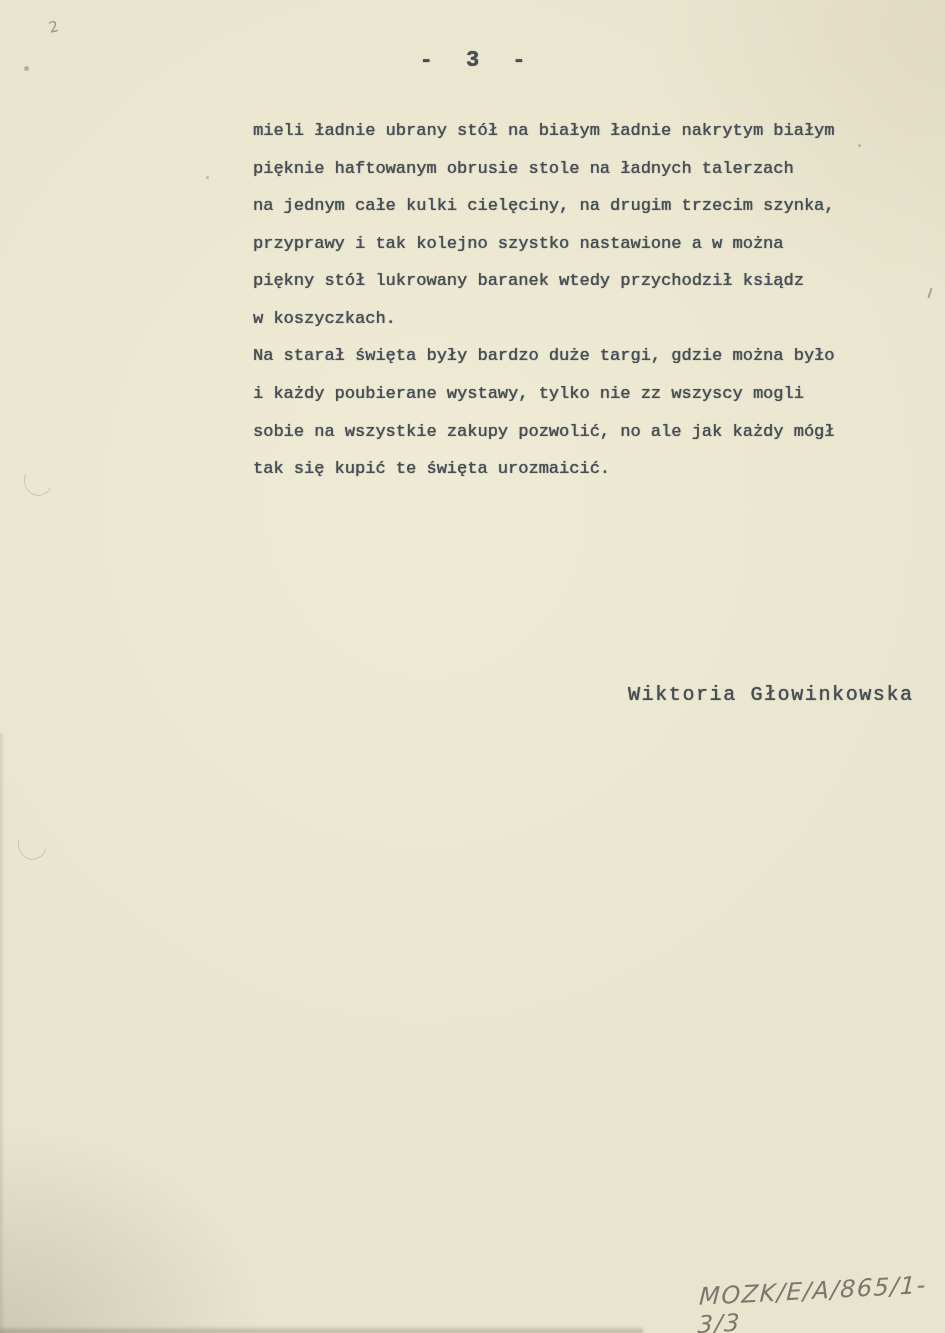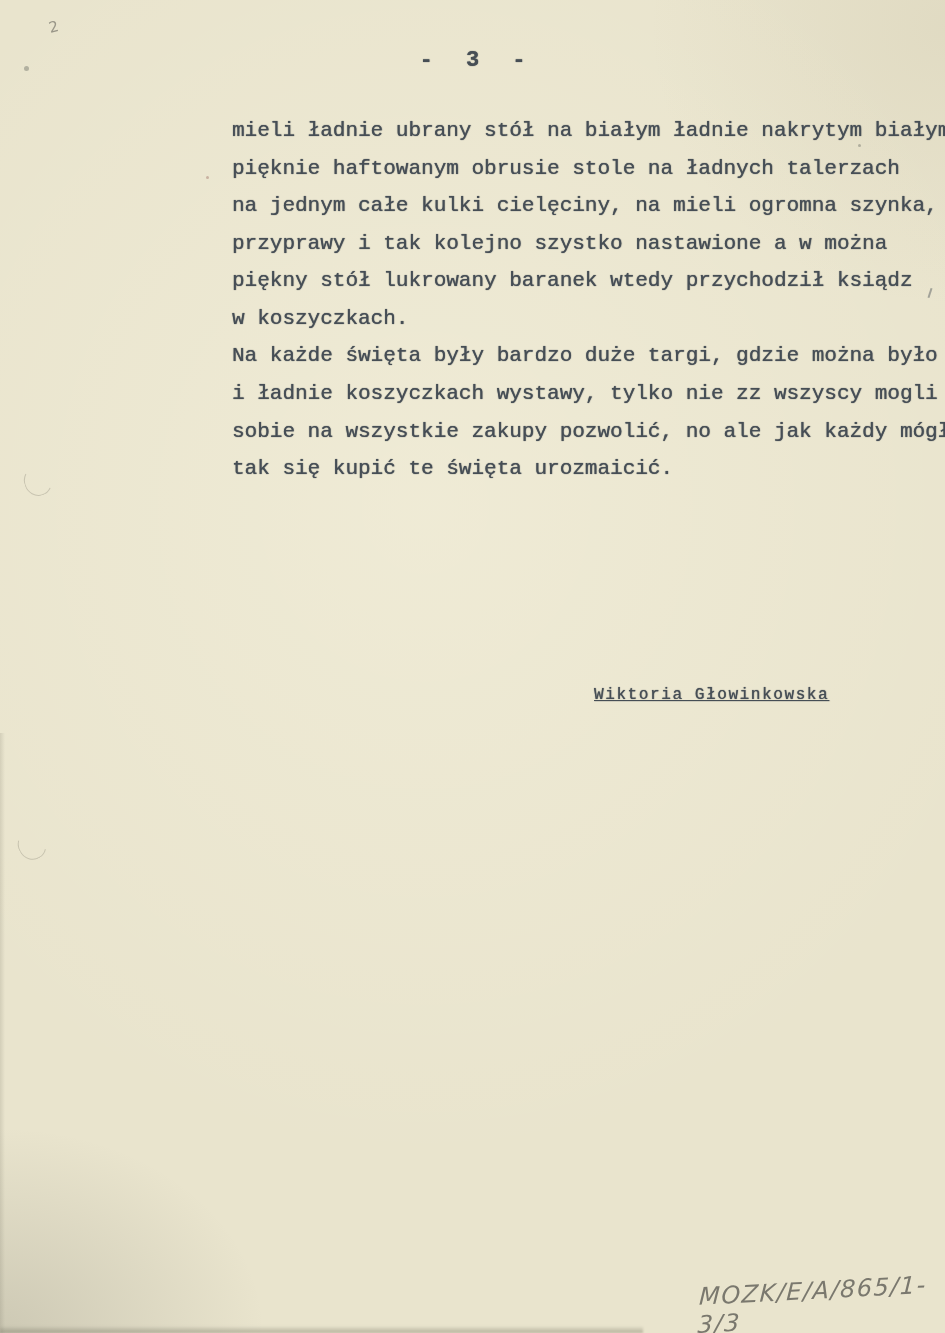--- a/index.html
+++ b/index.html
@@ -40,25 +40,25 @@
     position:absolute;left:0;top:48px;width:945px;
     text-align:center;
     font-size:22px;font-weight:bold;letter-spacing:10px;
     text-indent:10px;
   }
   .text-block{
     position:absolute;left:232px;top:112px;width:690px;
   }
   .text-line{
     height:37.57px;line-height:37.57px;
-    font-size:21px;white-space:pre;
+    font-size:17px;white-space:pre;margin-left:21px;
   }
   .signature{
-    position:absolute;left:594px;top:680px;
-    font-size:16px;letter-spacing:1.6px;line-height:30px;white-space:pre;text-decoration:underline;
+    position:absolute;left:628px;top:680px;
+    font-size:20px;letter-spacing:1.6px;line-height:30px;white-space:pre;
   }
 
   
   .archive-ref{
     position:absolute;left:697px;top:1283px;width:260px;
     font-family:"DejaVu Sans",sans-serif;
     font-style:italic;
     font-size:24px;letter-spacing:1.5px;
     color:var(--pencil);
     transform:rotate(-3deg) skewX(-6deg);
@@ -108,26 +108,26 @@
   <div class="speck speck-3"></div>
   <div class="crease crease-1"></div>
   <div class="crease crease-2"></div>
   <div class="tick-right"></div>
 
   <div class="page-number typed">- 3 -</div>
 
   <div class="text-block">
     <div class="text-line typed">mieli ładnie ubrany stół na białym ładnie nakrytym białym</div>
     <div class="text-line typed">pięknie haftowanym obrusie stole na ładnych talerzach</div>
-    <div class="text-line typed">na jednym całe kulki cielęciny, na mieli ogromna szynka,</div>
+    <div class="text-line typed">na jednym całe kulki cielęciny, na drugim trzecim szynka,</div>
     <div class="text-line typed">przyprawy i tak kolejno szystko nastawione a w można</div>
     <div class="text-line typed">piękny stół lukrowany baranek wtedy przychodził ksiądz</div>
     <div class="text-line typed">w koszyczkach.</div>
-    <div class="text-line typed">Na każde święta były bardzo duże targi, gdzie można było</div>
-    <div class="text-line typed">i ładnie koszyczkach wystawy, tylko nie zz wszyscy mogli</div>
+    <div class="text-line typed">Na starał święta były bardzo duże targi, gdzie można było</div>
+    <div class="text-line typed">i każdy poubierane wystawy, tylko nie zz wszyscy mogli</div>
     <div class="text-line typed">sobie na wszystkie zakupy pozwolić, no ale jak każdy mógł</div>
     <div class="text-line typed">tak się kupić te święta urozmaicić.</div>
   </div>
 
   <div class="signature typed">Wiktoria Głowinkowska</div>
 
   <div class="archive-ref">MOZK/E/A/865/1-3/3</div>
 
 </div>
 

